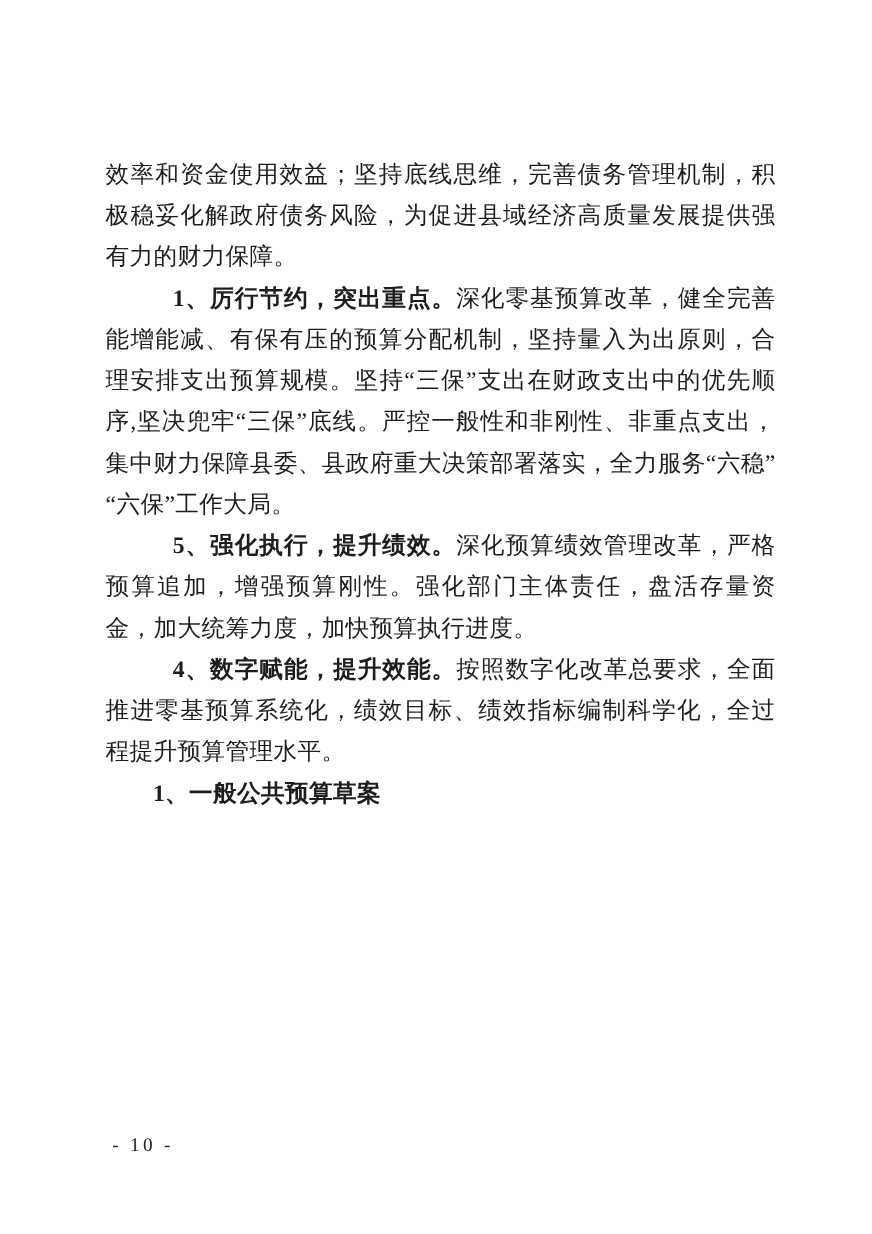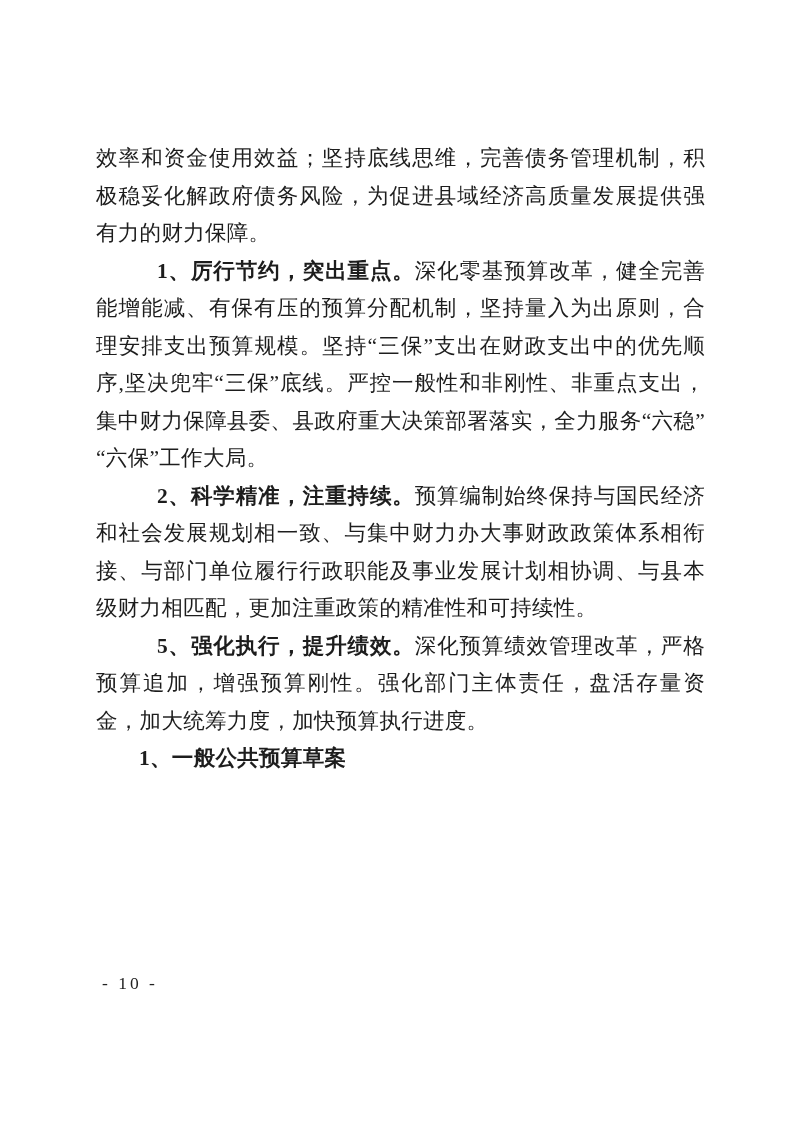--- a/index.html
+++ b/index.html
@@ -43,41 +43,41 @@
     text-indent: 2em;
   }
   .lead {
     font-weight: bold;
     font-style: normal;
     margin-left: 18px;
   }
   .footer {
     position: absolute;
     left: 102px;
-    top: 973px;
+    top: 1030px;
     font-size: 17.5px;
     letter-spacing: 3px;
     color: #222222;
   }
 </style>
 </head>
 <body>
 
 <div class="page">
   <div class="content">
 
     <p class="para-cont"><span>效率和资金使用效益；坚持底线思维，完善债务管理机制，积极稳妥化解政府债务风险，为促进县域经济高质量发展提供强有力的财力保障。</span></p>
 
 
     <p class="para"><span class="lead">1、厉行节约，突出重点。</span><span>深化零基预算改革，健全完善能增能减、有保有压的预算分配机制，坚持量入为出原则，合理安排支出预算规模。坚持“三保”支出在财政支出中的优先顺序,坚决兜牢“三保”底线。严控一般性和非刚性、非重点支出，集中财力保障县委、县政府重大决策部署落实，全力服务“六稳”“六保”工作大局。</span></p>
 
-    <p class="para"><span class="lead">2、科学精准，注重持续。</span><span>预算编制始终保持与国民经济和社会发展规划相一致、与集中财力办大事财政政策体系相衔接、与部门单位履行行政职能及事业发展计划相协调、与县本级财力相匹配，更加注重政策的精准性和可持续性。</span></p>
 
     <p class="para"><span class="lead">5、强化执行，提升绩效。</span><span>深化预算绩效管理改革，严格预算追加，增强预算刚性。强化部门主体责任，盘活存量资金，加大统筹力度，加快预算执行进度。</span></p>
 
+    <p class="para"><span class="lead">4、数字赋能，提升效能。</span><span>按照数字化改革总要求，全面推进零基预算系统化，绩效目标、绩效指标编制科学化，全过程提升预算管理水平。</span></p>
 
 
     <p class="heading"><span>1、一般公共预算草案</span></p>
 
   </div>
 
   <div class="footer">- 10 -</div>
 </div>
 
 </body></html>

